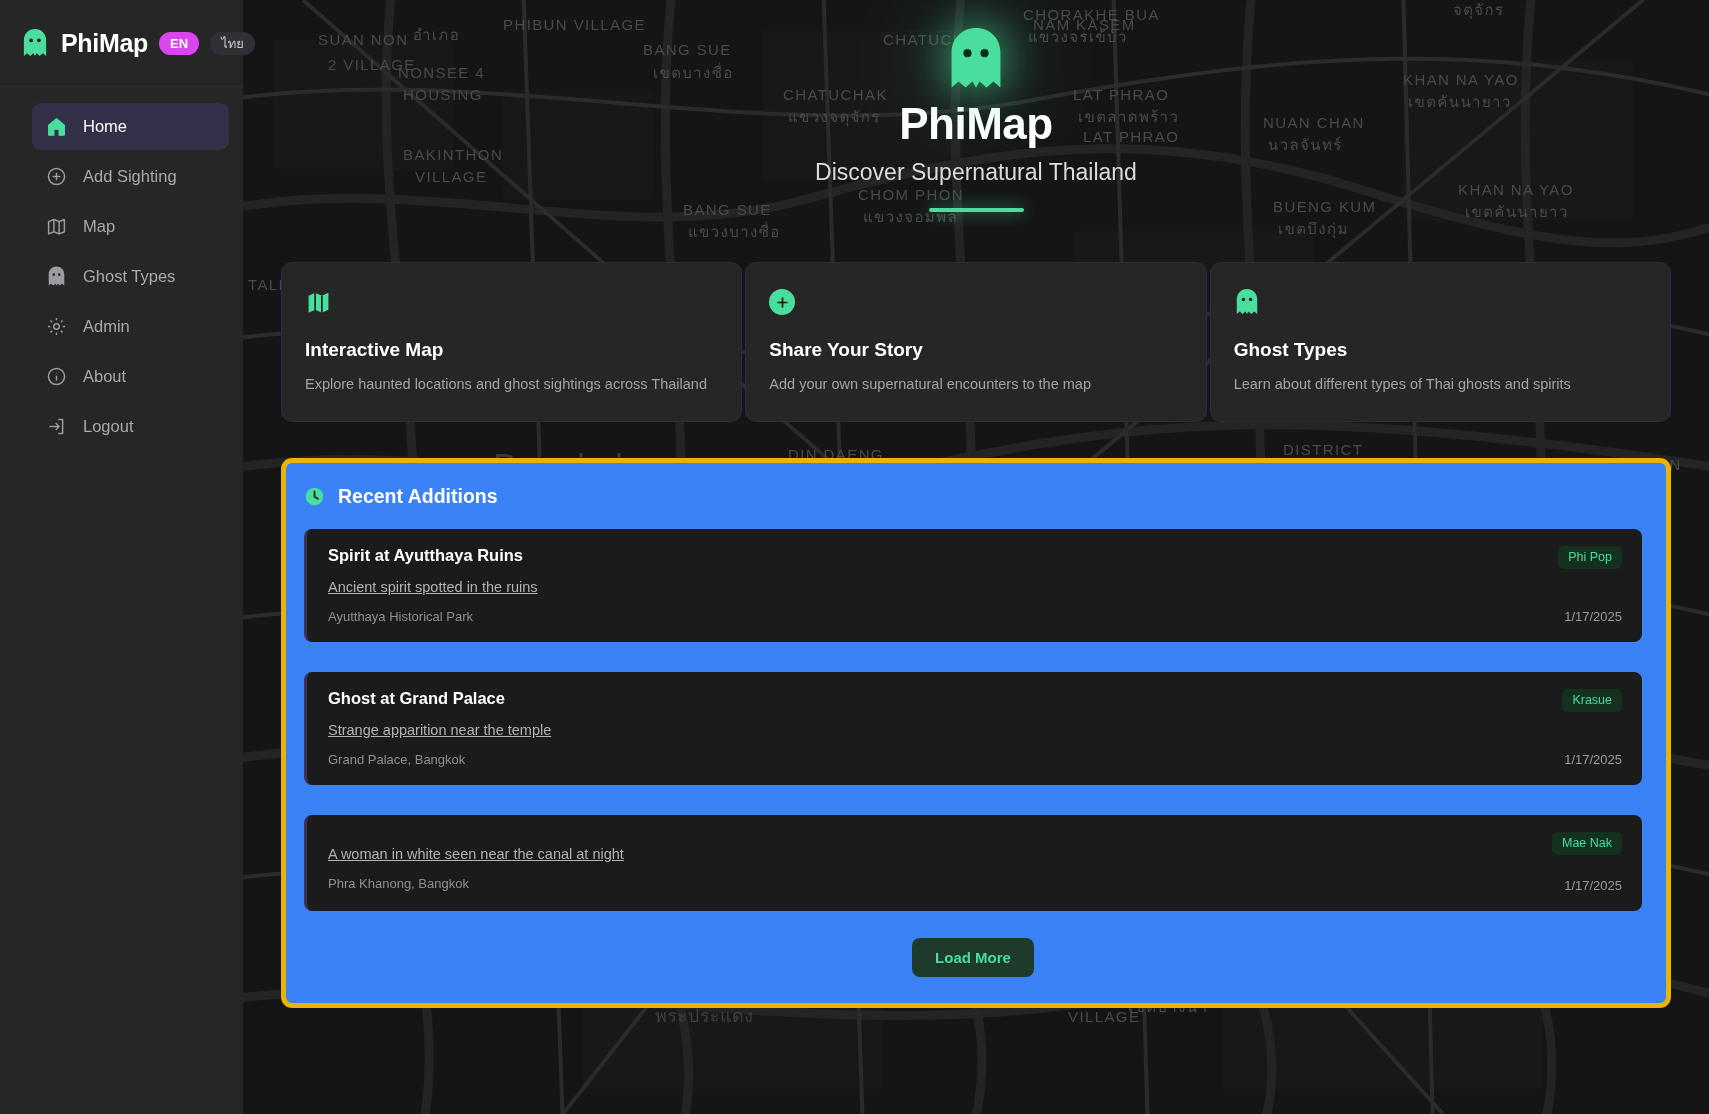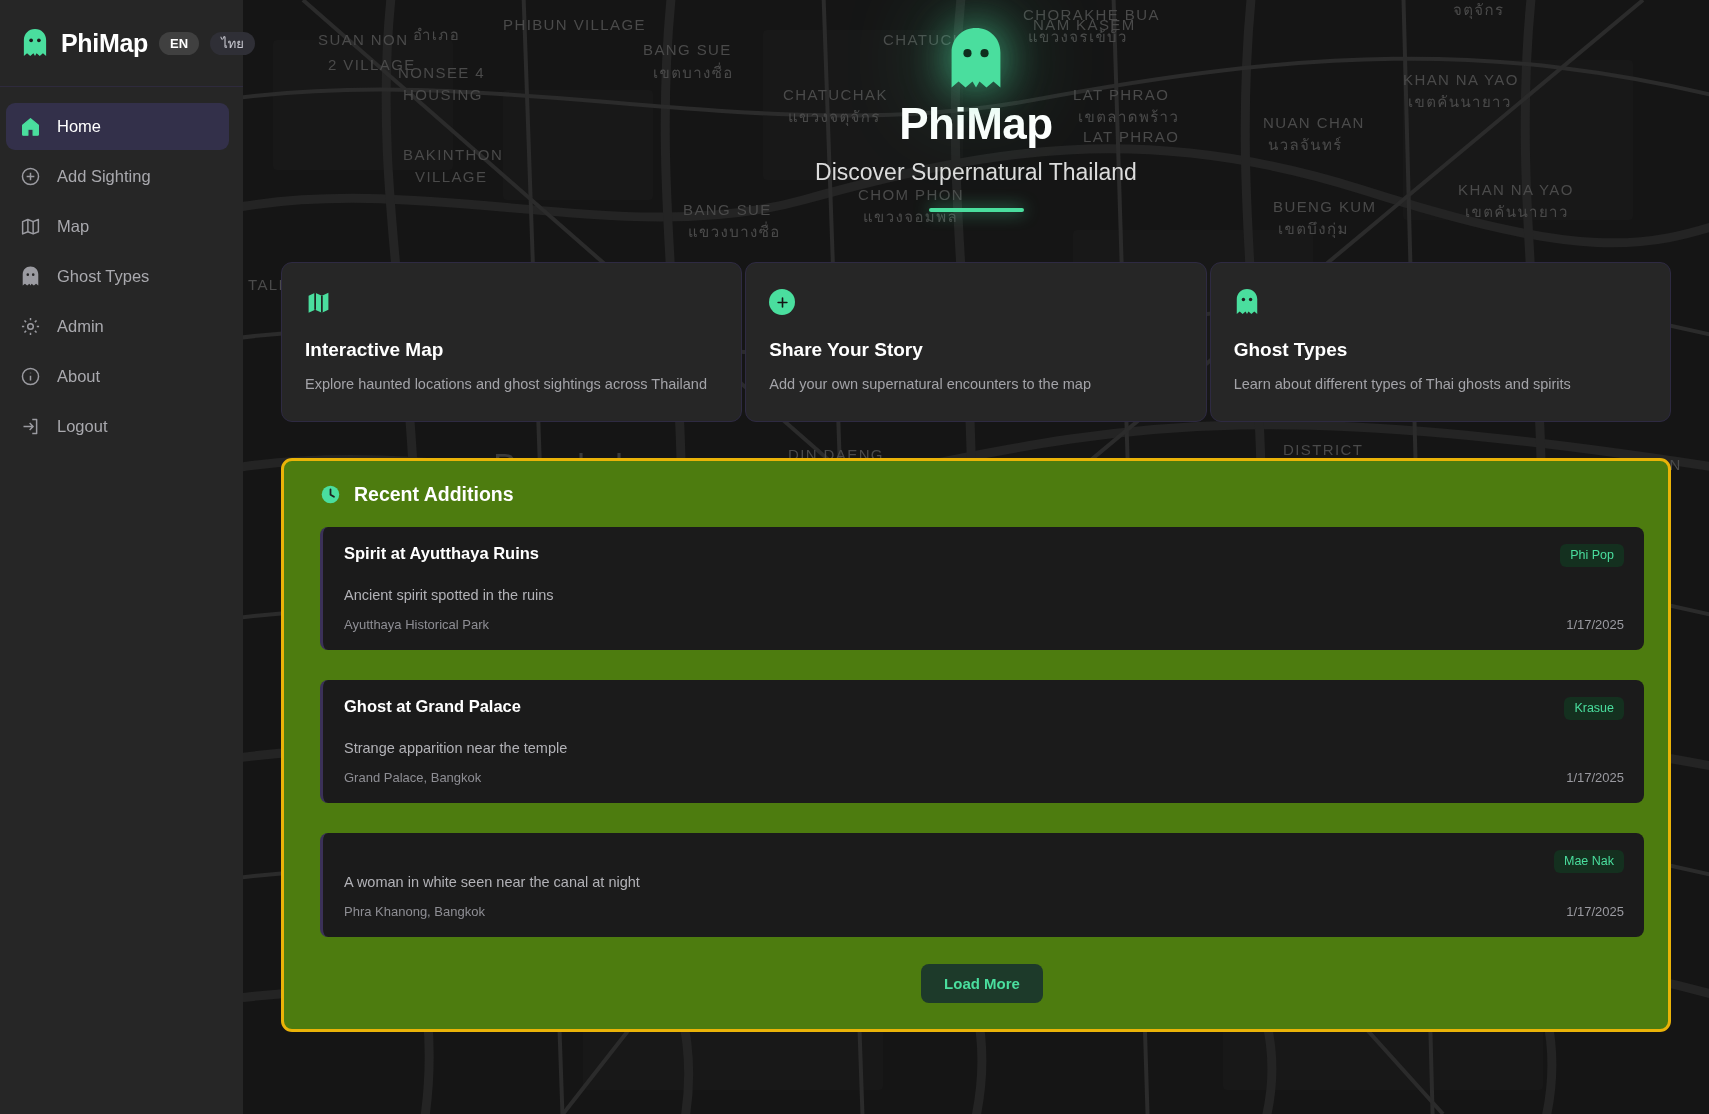--- a/index.html
+++ b/index.html
@@ -23,24 +23,24 @@
     display: flex; align-items: center; gap: 11px;
     padding: 0 20px;
     border-bottom: 1px solid #2e2a3d;
   }
   .brand-ghost { width: 30px; height: 30px; flex: 0 0 30px; display:block; }
   .brand-name { font-size: 25px; font-weight: bold; color: #fff; letter-spacing: -0.3px; }
   .lang-pill {
     font-size: 13px; font-weight: bold; color: #fff;
     border-radius: 999px; padding: 5px 11px; line-height: 1;
   }
-  .lang-pill.active { background: #404040; }
+  .lang-pill.active { background: #d946ef; }
   .lang-pill.inactive { background: #2f2f36; color: #c9c9d1; font-weight: normal; }
 
-  .nav { padding: 16px 14px 0 6px; display: flex; flex-direction: column; gap: 3px; }
+  .nav { padding: 16px 14px 0 32px; display: flex; flex-direction: column; gap: 3px; }
   .nav-item {
     display: flex; align-items: center; gap: 16px;
     height: 47px; padding: 0 14px;
     border-radius: 9px;
     color: #a9a9ae; font-size: 16.5px;
     cursor: pointer;
   }
   .nav-item .ico { width: 21px; height: 21px; flex: 0 0 21px; display: flex; align-items: center; justify-content: center; }
   .nav-item.active { background: #33304a; color: #ffffff; }
   .nav-item.active .ico svg { stroke: #4ade9e; }
@@ -96,43 +96,43 @@
   .icon-circle-plus {
     width: 26px; height: 26px; border-radius: 50%;
     background: #4ade9e; display: flex; align-items: center; justify-content: center;
   }
   .icon-circle-plus svg { stroke: #141414; stroke-width: 2.6; }
 
   
   .recent {
     position: relative; z-index: 5;
     margin: 36px 38px 0 38px;
-    background: #4d7c0f;
-    border: 3px solid #eab308;
+    background: #3b82f6;
+    border: 5px solid #eab308;
     border-radius: 11px;
-    padding: 22px 24px 26px 36px;
+    padding: 22px 24px 26px 18px;
   }
   .recent-head { display: flex; align-items: center; gap: 13px; margin-bottom: 21px; }
   .clock-icon { width: 21px; height: 21px; flex: 0 0 21px; }
   .recent-title { font-size: 19.5px; font-weight: bold; color: #fff; }
 
   .item-list { display: flex; flex-direction: column; gap: 30px; }
   .item {
     position: relative;
     background: #1b1b1b;
     border-left: 3px solid #3b3158;
     border-radius: 8px;
     padding: 17px 20px 18px 21px;
     display: flex; align-items: stretch;
     min-height: 96px;
     cursor: pointer;
   }
   .item-main { flex: 1 1 auto; min-width: 0; }
   .item-title { font-size: 16.5px; font-weight: bold; color: #ffffff; }
-  .item-desc { font-size: 14.5px; color: #b2b2b7; margin-top: 24px; }
+  .item-desc { font-size: 14.5px; color: #b2b2b7; margin-top: 14px; text-decoration: underline; }
   .item-loc { font-size: 13px; color: #8e8e94; margin-top: 14px; }
   .item-side {
     flex: 0 0 auto; display: flex; flex-direction: column;
     align-items: flex-end; justify-content: space-between;
     padding-left: 16px;
   }
   .badge {
     background: #14301f; color: #4ade9e;
     font-size: 12.5px; font-weight: 500;
     padding: 4px 10px; border-radius: 6px; line-height: 1.2;

